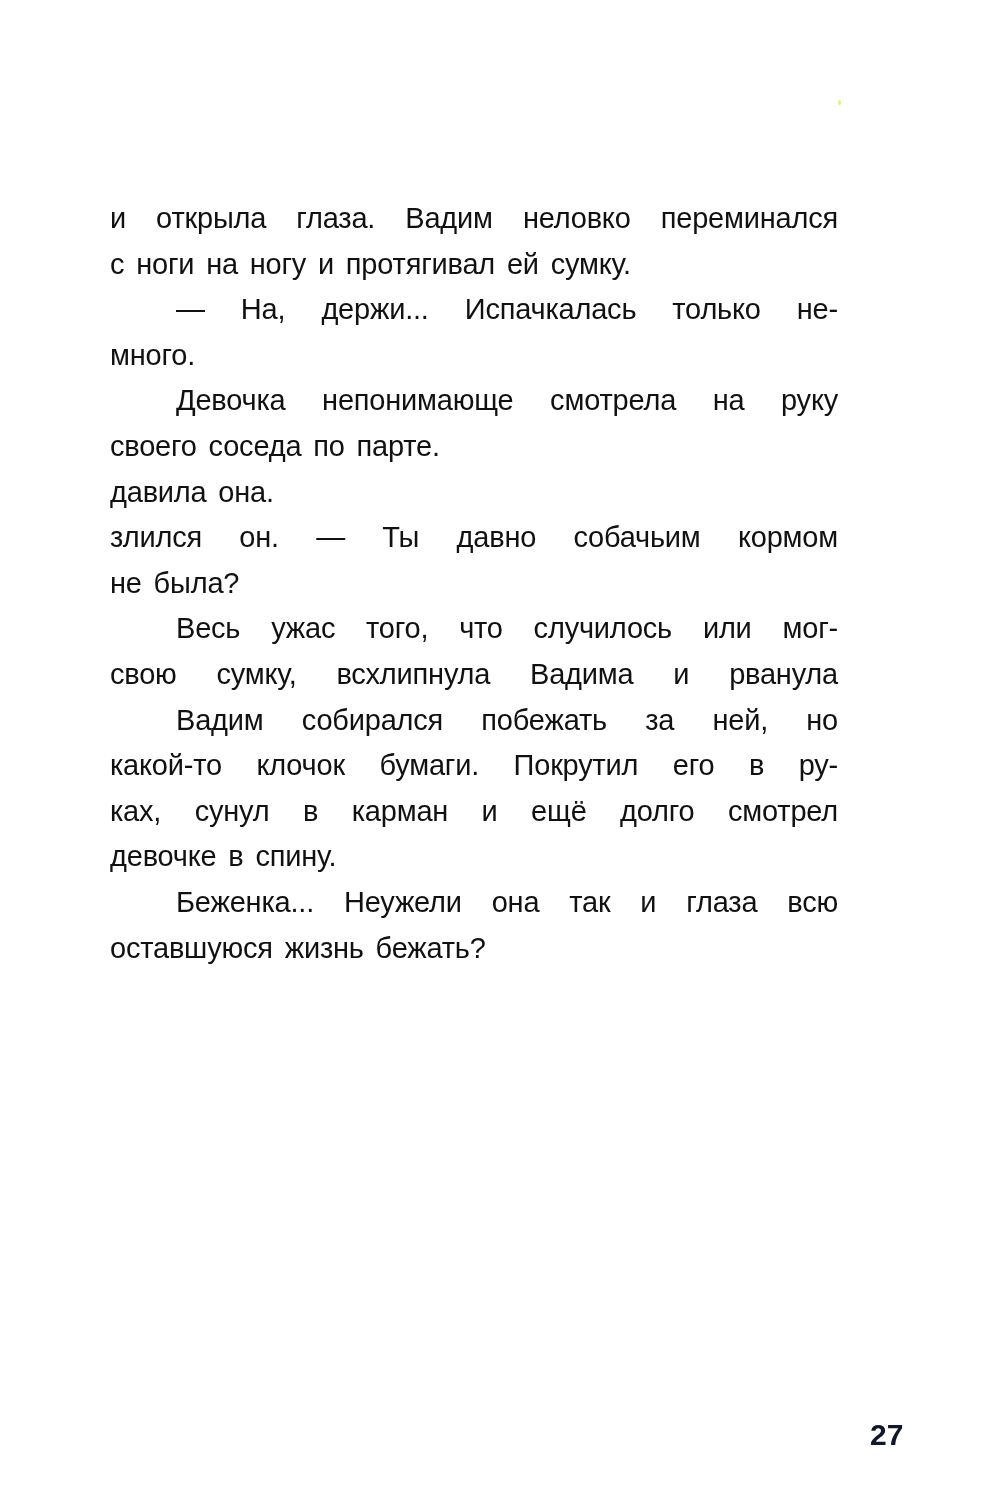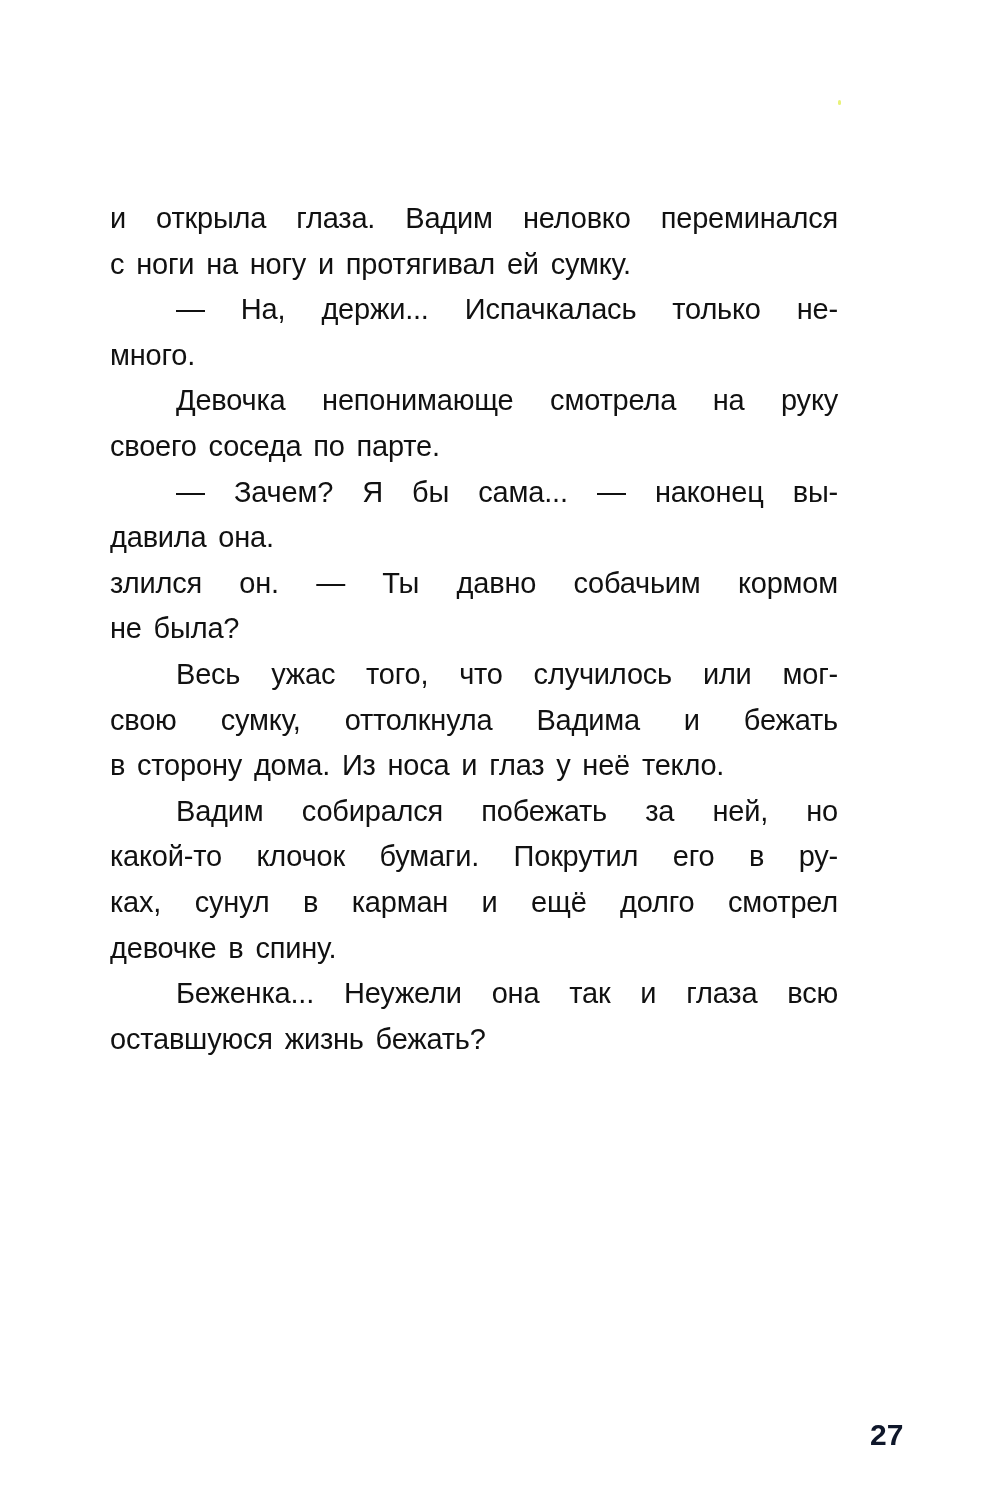--- a/index.html
+++ b/index.html
@@ -65,27 +65,25 @@
 <div class="page">
   <div class="speck"></div>
 
   <div class="text-block">
     <div class="line">и открыла глаза. Вадим неловко переминался</div>
     <div class="line last">с ноги на ногу и протягивал ей сумку.</div>
     <div class="line indent">— На, держи... Испачкалась только не-</div>
     <div class="line last">много.</div>
     <div class="line indent">Девочка непонимающе смотрела на руку</div>
     <div class="line last">своего соседа по парте.</div>
-    <div class="line indent">— Зачем? Я бы сама... — наконец вы-</div>
     <div class="line last">давила она.</div>
     <div class="line">злился он. — Ты давно собачьим кормом</div>
     <div class="line last">не была?</div>
     <div class="line indent">Весь ужас того, что случилось или мог-</div>
-    <div class="line">свою сумку, оттолкнула Вадима и бежать</div>
-    <div class="line last">в сторону дома. Из носа и глаз у неё текло.</div>
+    <div class="line">свою сумку, всхлипнула Вадима и рванула</div>
     <div class="line indent">Вадим собирался побежать за ней, но</div>
     <div class="line">какой-то клочок бумаги. Покрутил его в ру-</div>
     <div class="line">ках, сунул в карман и ещё долго смотрел</div>
     <div class="line last">девочке в спину.</div>
     <div class="line indent">Беженка... Неужели она так и глаза всю</div>
     <div class="line last">оставшуюся жизнь бежать?</div>
   </div>
 
   <div class="page-number">27</div>
 </div>

